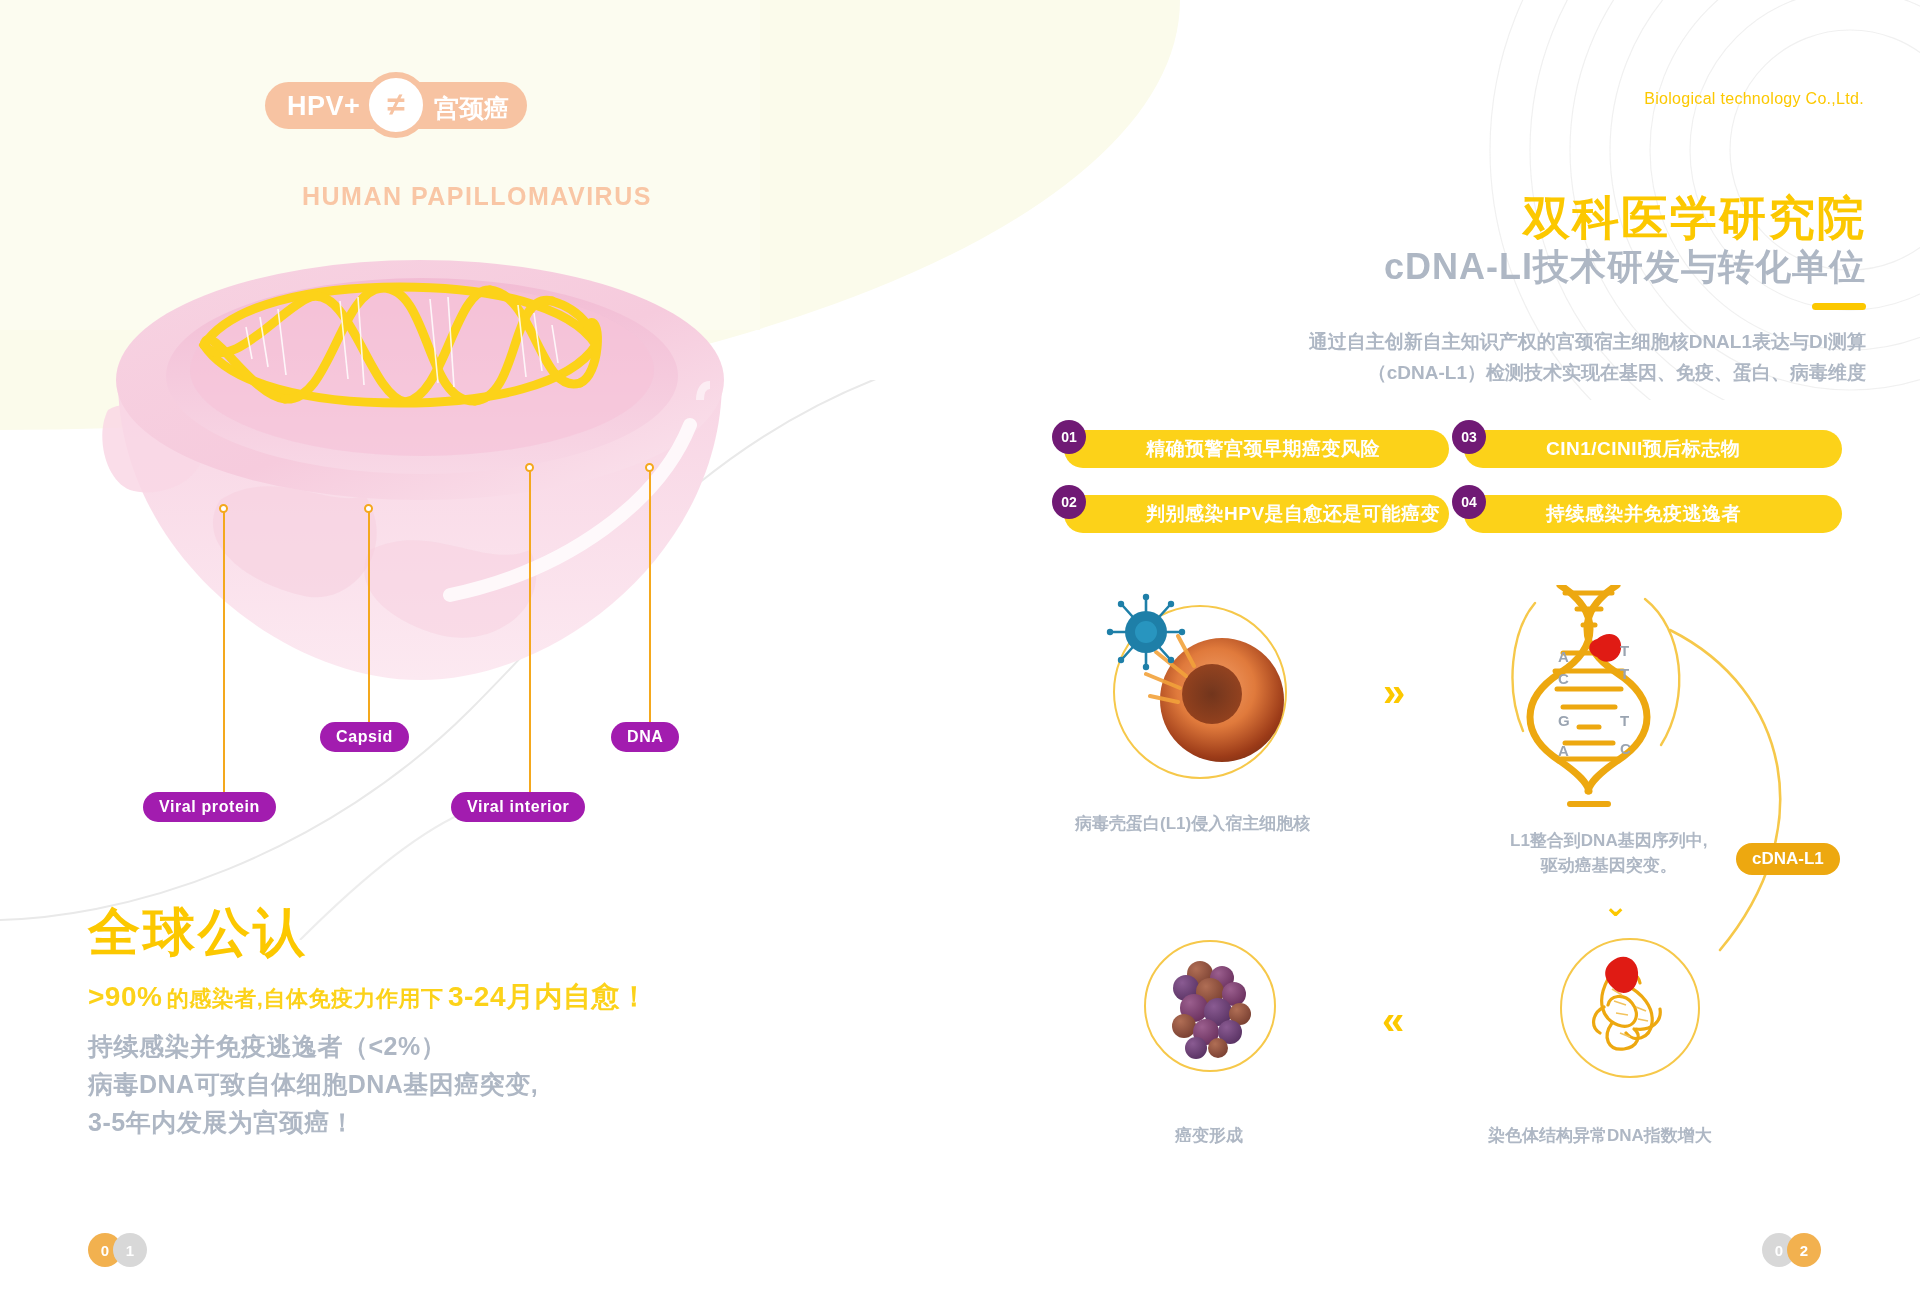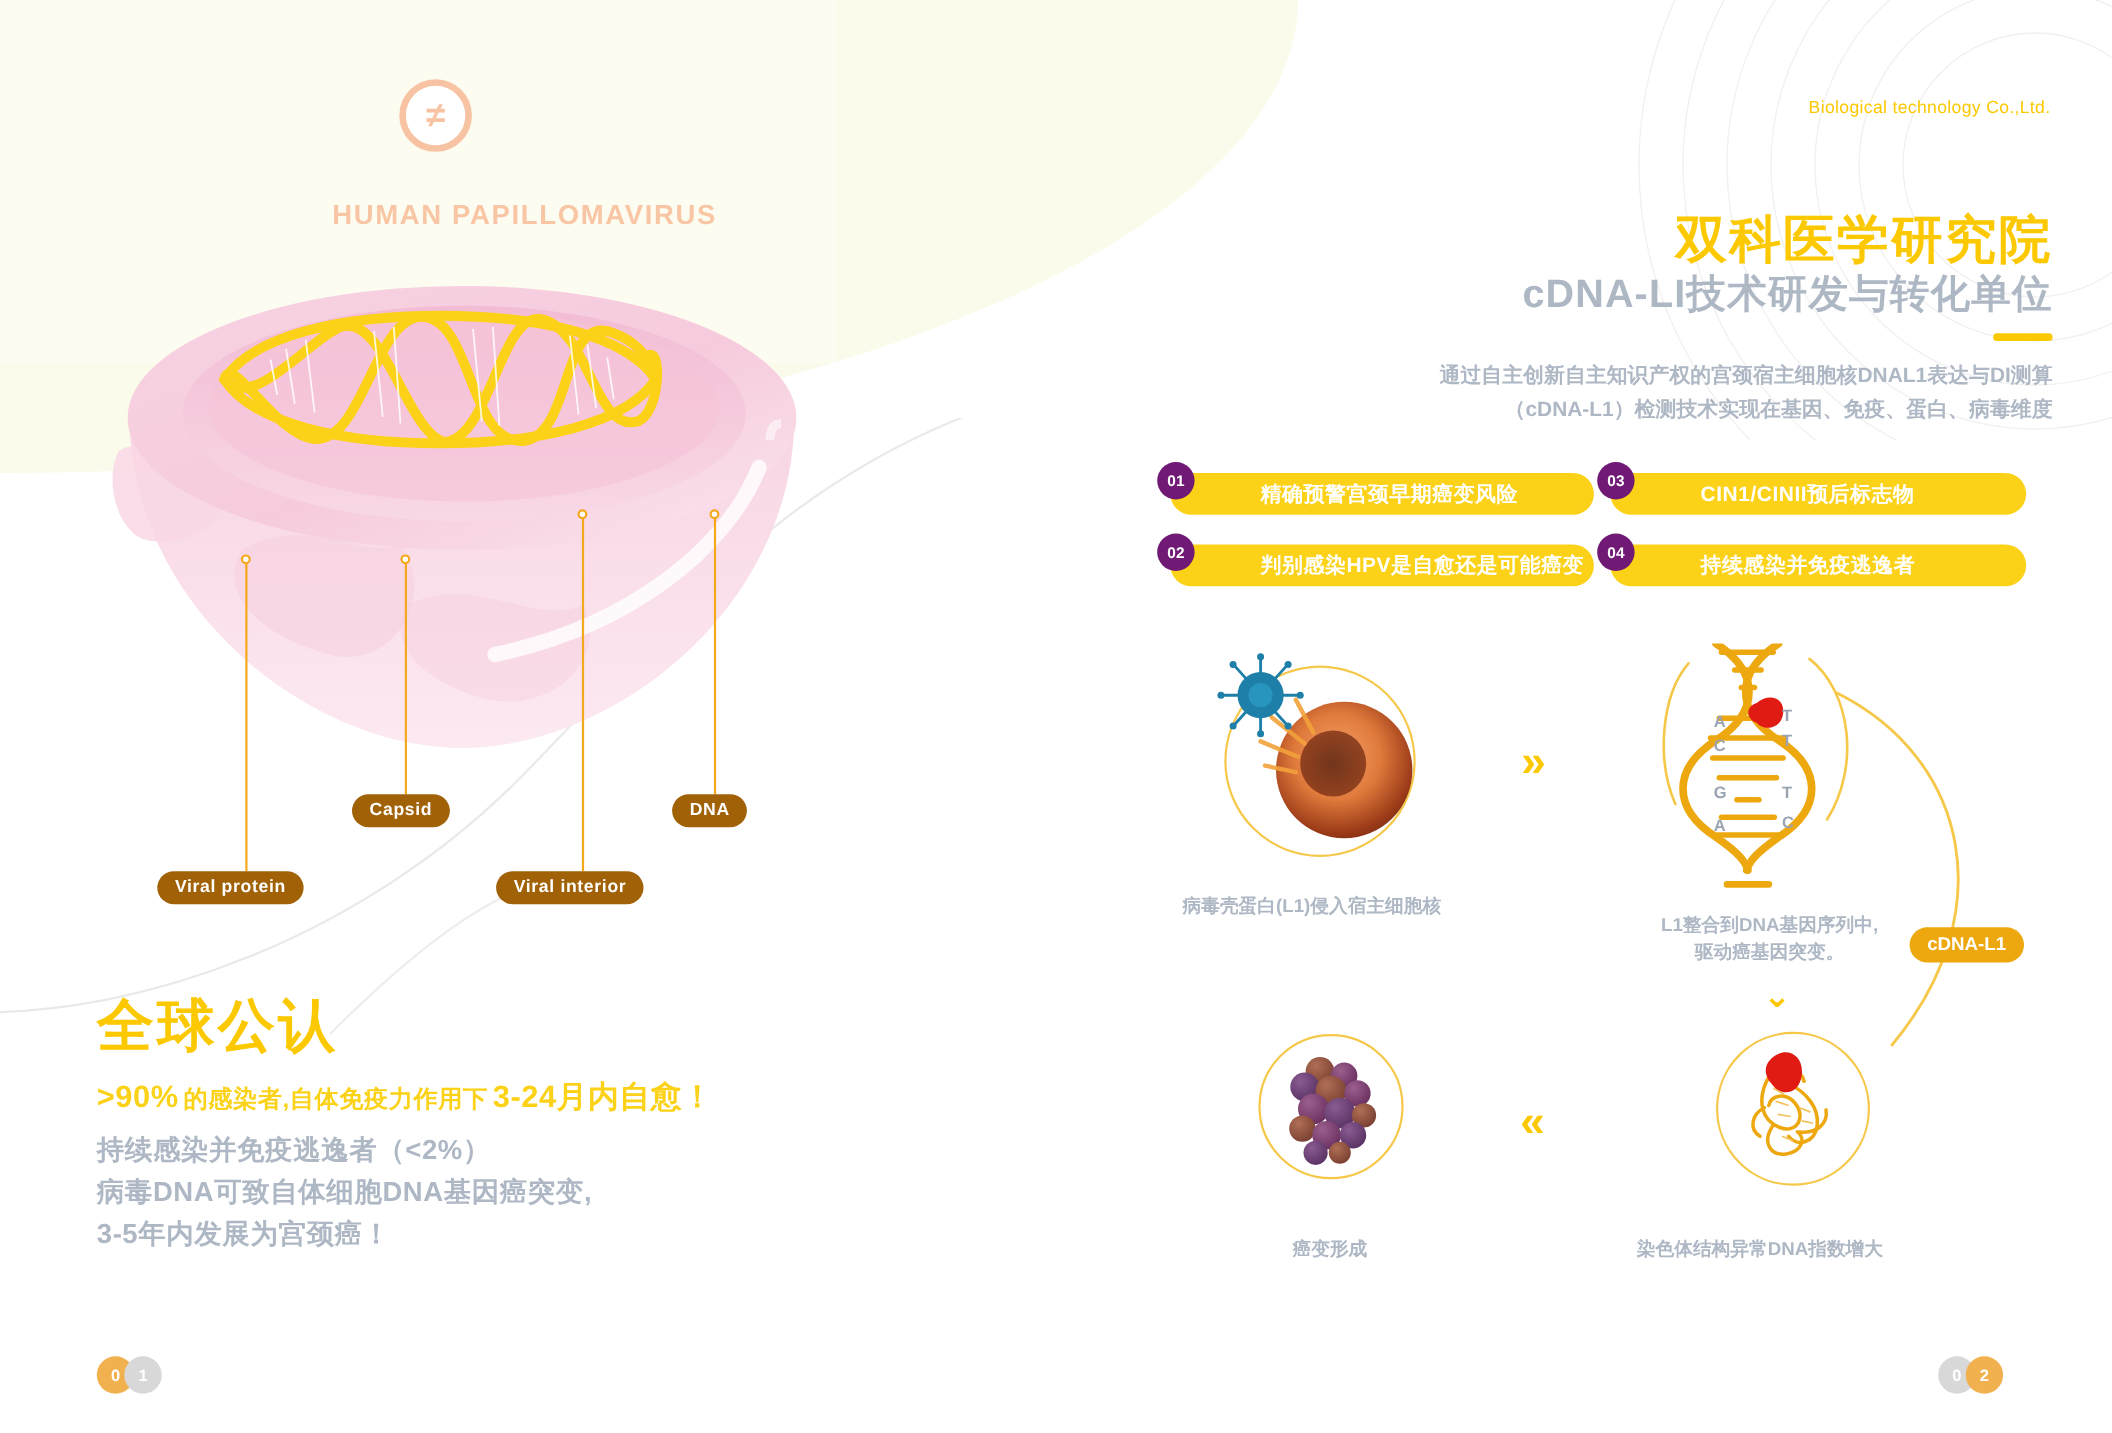--- a/index.html
+++ b/index.html
@@ -129,21 +129,21 @@
     z-index: 7;
   }
   #pill1 { left: 1064px; top: 430px; width: 385px; }
   #pill2 { left: 1064px; top: 495px; width: 385px; }
   #pill3 { left: 1464px; top: 430px; width: 378px; }
   #pill4 { left: 1464px; top: 495px; width: 378px; }
 
   
   .tag {
     position: absolute; height: 30px;
-    background: #a16207; border-radius: 15px;
+    background: #a21caf; border-radius: 15px;
     color: #ffffff; font-size: 16px; font-weight: 600;
     display: flex; align-items: center; justify-content: center;
     padding: 0 16px; z-index: 8; white-space: nowrap;
     letter-spacing: .6px;
   }
   #tagCapsidProtein { left: 143px; top: 792px; }
   #tagCapsid        { left: 320px; top: 722px; }
   #tagViralInterior { left: 451px; top: 792px; }
   #tagDNA           { left: 611px; top: 722px; }
 
@@ -314,20 +314,24 @@
       <line x1="150" y1="26" x2="158" y2="104"></line>
       <line x1="168" y1="22" x2="174" y2="110"></line>
       <line x1="240" y1="24" x2="248" y2="108"></line>
       <line x1="258" y1="22" x2="264" y2="112"></line>
       <line x1="328" y1="30" x2="336" y2="102"></line>
       <line x1="344" y1="38" x2="352" y2="96"></line>
       <line x1="362" y1="50" x2="368" y2="88"></line>
     </g>
   </svg>
 
+  <div class="hpv-badge">
+    <span class="hpv-text">HPV+</span>
+    <span class="cancer-text">宫颈癌</span>
+  </div>
   <div class="neq-circle">
     <span>≠</span>
   </div>
   <div class="hpv-sub">HUMAN  PAPILLOMAVIRUS</div>
 
   <div class="brand-en">Biological  technology Co.,Ltd.</div>
   <div class="inst-title">双科医学研究院</div>
   <div class="inst-sub">cDNA-LI技术研发与转化单位</div>
   <div class="rule"></div>
   <div class="inst-para">

